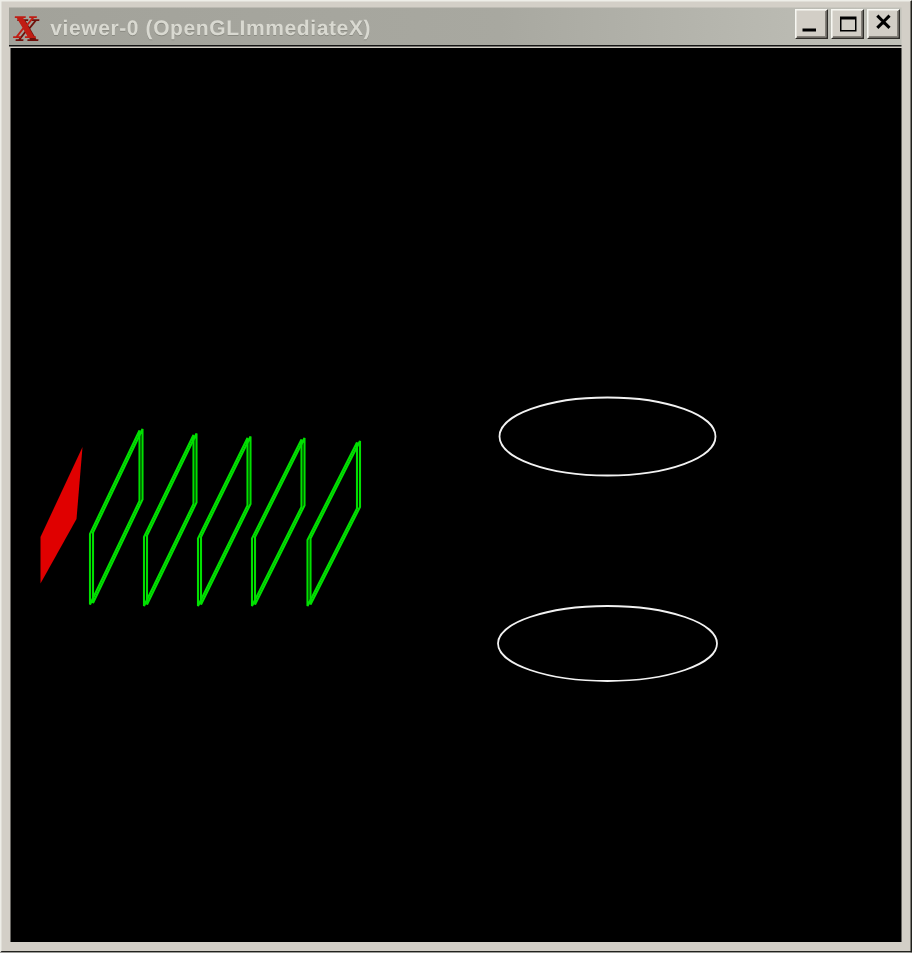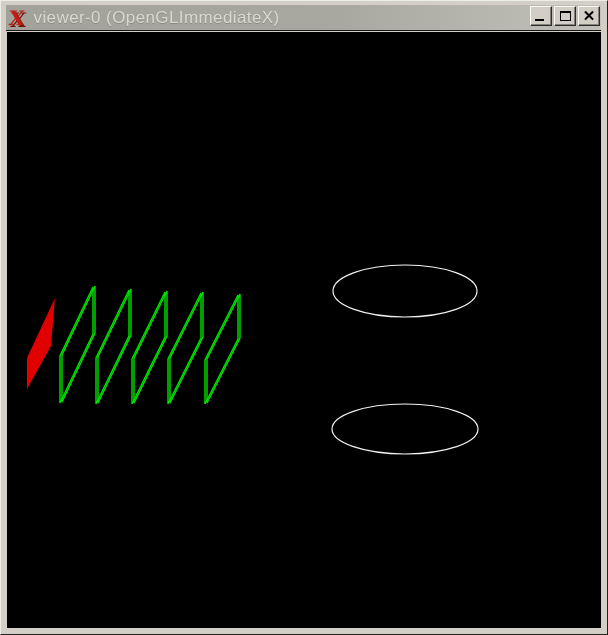--- a/index.html
+++ b/index.html
@@ -25,21 +25,21 @@
     display:inline-block;
     margin-left:3px;
     font-family:"DejaVu Serif", serif;
     font-weight:bold;font-size:20px;line-height:20px;
     color:#c01d14;
     text-shadow:2px 2px 0 #70100a;
     transform:skewX(-6deg);
   }
   .title{
     margin-left:9px;
-    font-size:17px;font-weight:normal;letter-spacing:0.4px;
+    font-size:14px;font-weight:bold;letter-spacing:0.4px;
     color:#d9d9d1;
     text-shadow:0 1px 0 #8a8a82;
     white-space:nowrap;
   }
   .buttons{
     position:absolute;right:1px;top:1px;
     display:flex;gap:2px;
   }
   .tb-btn{
     width:22px;height:20px;

